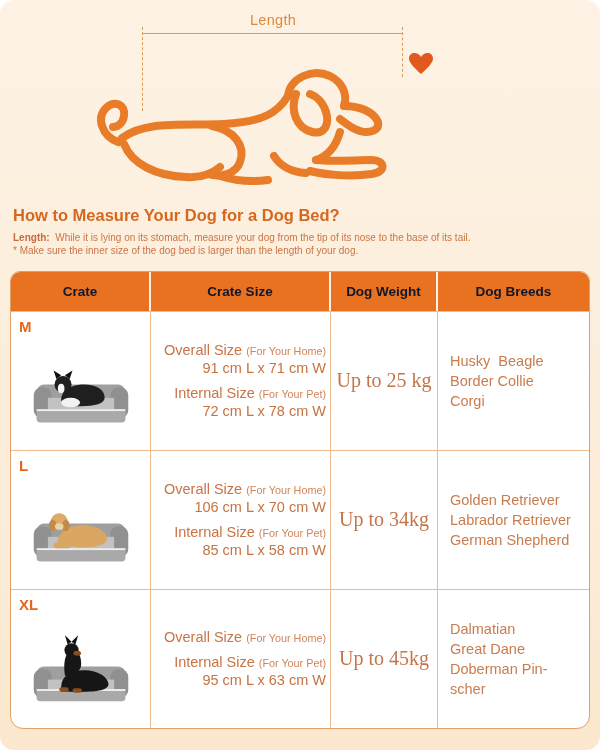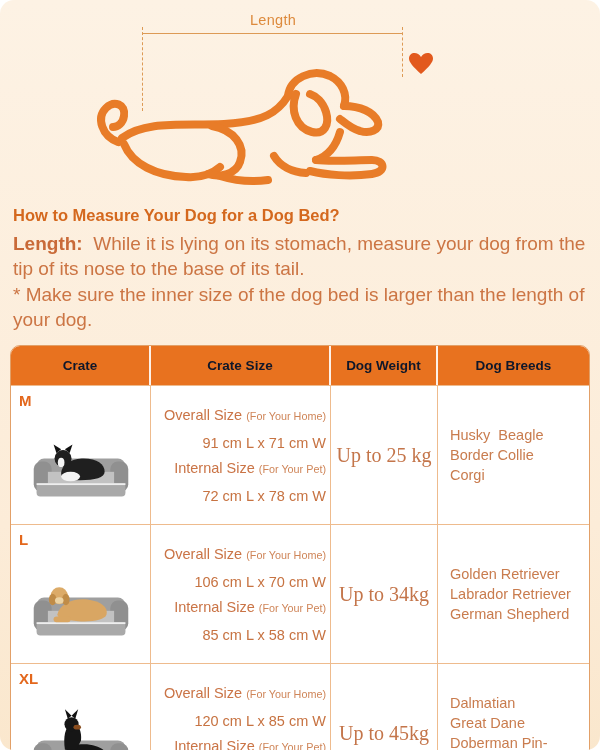--- a/index.html
+++ b/index.html
@@ -17,21 +17,21 @@
   }
   .h-line { position:absolute; left:143px; top:33px; width:260px; height:0; border-top:1.6px solid #dd9a55; }
   .v-dash { position:absolute; width:0; border-left:1.6px dashed #dd9a55; }
   .v-dash.left  { left:142px; top:27px; height:84px; }
   .v-dash.right { left:402px; top:27px; height:50px; }
   .dog-svg   { position:absolute; left:88px; top:50px; width:332px; height:136px; }
   .heart-svg { position:absolute; left:408px; top:52px; width:26px; height:24px; }
   
   .intro { padding:0 13px; }
   .intro h1 { font-size:16.5px; font-weight:bold; color:#d4681e; margin:6px 0 6px; }
-  .intro p  { font-size:19px; color:#cc7544; line-height:1.33; }
+  .intro p  { font-size:10px; color:#cc7544; line-height:1.33; }
   .intro p b { font-weight:bold; color:#c96a38; }
   
   .size-table {
     width:580px; margin:13px auto 0; background:#ffffff;
     border:1px solid #e2a068; border-radius:10px 10px 13px 13px;
     display:grid; grid-template-columns:140px 180px 107px 151px;
     overflow:hidden;
   }
   .th {
     background:#e8721f; color:#0f172a; font-weight:bold; font-size:13.5px;
@@ -42,21 +42,21 @@
   .td {
     min-height:139px; border-right:1px solid #eebb8d; border-top:1px solid #eebb8d;
     position:relative;
   }
   .td.lastcol { border-right:none; }
   .size-tag { position:absolute; top:6px; left:8px; font-size:15px; font-weight:bold; color:#e3671c; }
   .bed-wrap { display:flex; align-items:flex-end; justify-content:center; height:100%; padding-bottom:14px; }
   .sizes { display:flex; flex-direction:column; justify-content:center; height:100%; padding:8px 4px 8px 10px; gap:9px;text-align:right; }
   .size-block .lbl { font-size:14.5px; color:#ca7446; }
   .size-block .lbl .note { font-size:10.8px; color:#cf8558; }
-  .size-block .val { font-size:14.5px; color:#c77342; margin-top:12px; }
+  .size-block .val { font-size:14.5px; color:#c77342; margin-top:2px; }
   .weight { display:flex; align-items:center; justify-content:center; height:100%;
             font-size:20px; color:#c4754a; text-align:center; padding:0 4px;font-family:Liberation Serif, serif; }
   .breeds { display:flex; flex-direction:column; justify-content:center; height:100%;
             padding-left:12px; padding-right:6px; }
   .breed-line { font-size:14.5px; color:#c97c4e; line-height:1.38; white-space:pre-wrap; }
 </style>
 </head>
 <body>
 
 <div class="card">
@@ -202,21 +202,20 @@
           <ellipse cx="51" cy="20" rx="4" ry="2.6" fill="#8a4d1e"></ellipse>
           <rect x="32" y="56" width="10" height="5" rx="2.5" fill="#8a4d1e"></rect>
           <rect x="46" y="57" width="10" height="5" rx="2.5" fill="#8a4d1e"></rect>
         </svg>
       </div>
     </div>
     <div class="td">
       <div class="sizes">
         <div class="size-block">
           <div class="lbl"><span>Overall Size</span> <span class="note">(For Your Home)</span></div>
-          <div class="val">120 cm L x 85 cm W</div>
         </div>
         <div class="size-block">
           <div class="lbl"><span>Internal Size</span> <span class="note">(For Your Pet)</span></div>
           <div class="val">95 cm L x 63 cm W</div>
         </div>
       </div>
     </div>
     <div class="td">
       <div class="weight">Up to 45kg</div>
     </div>

